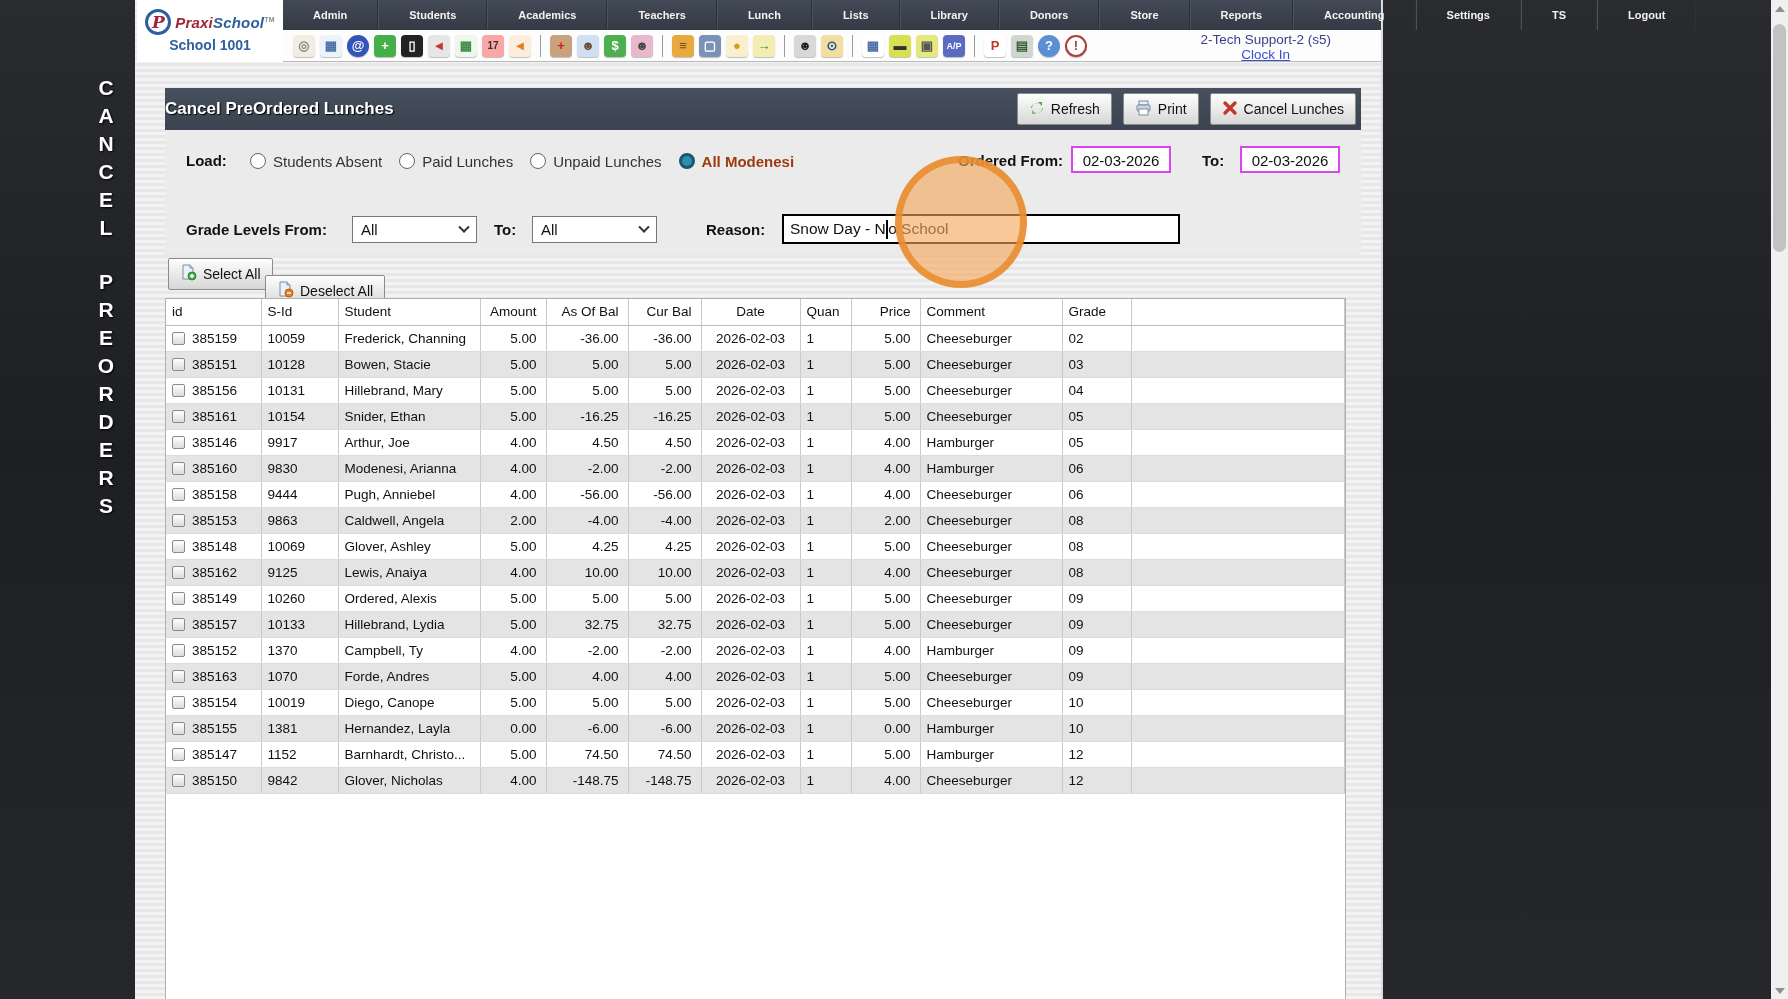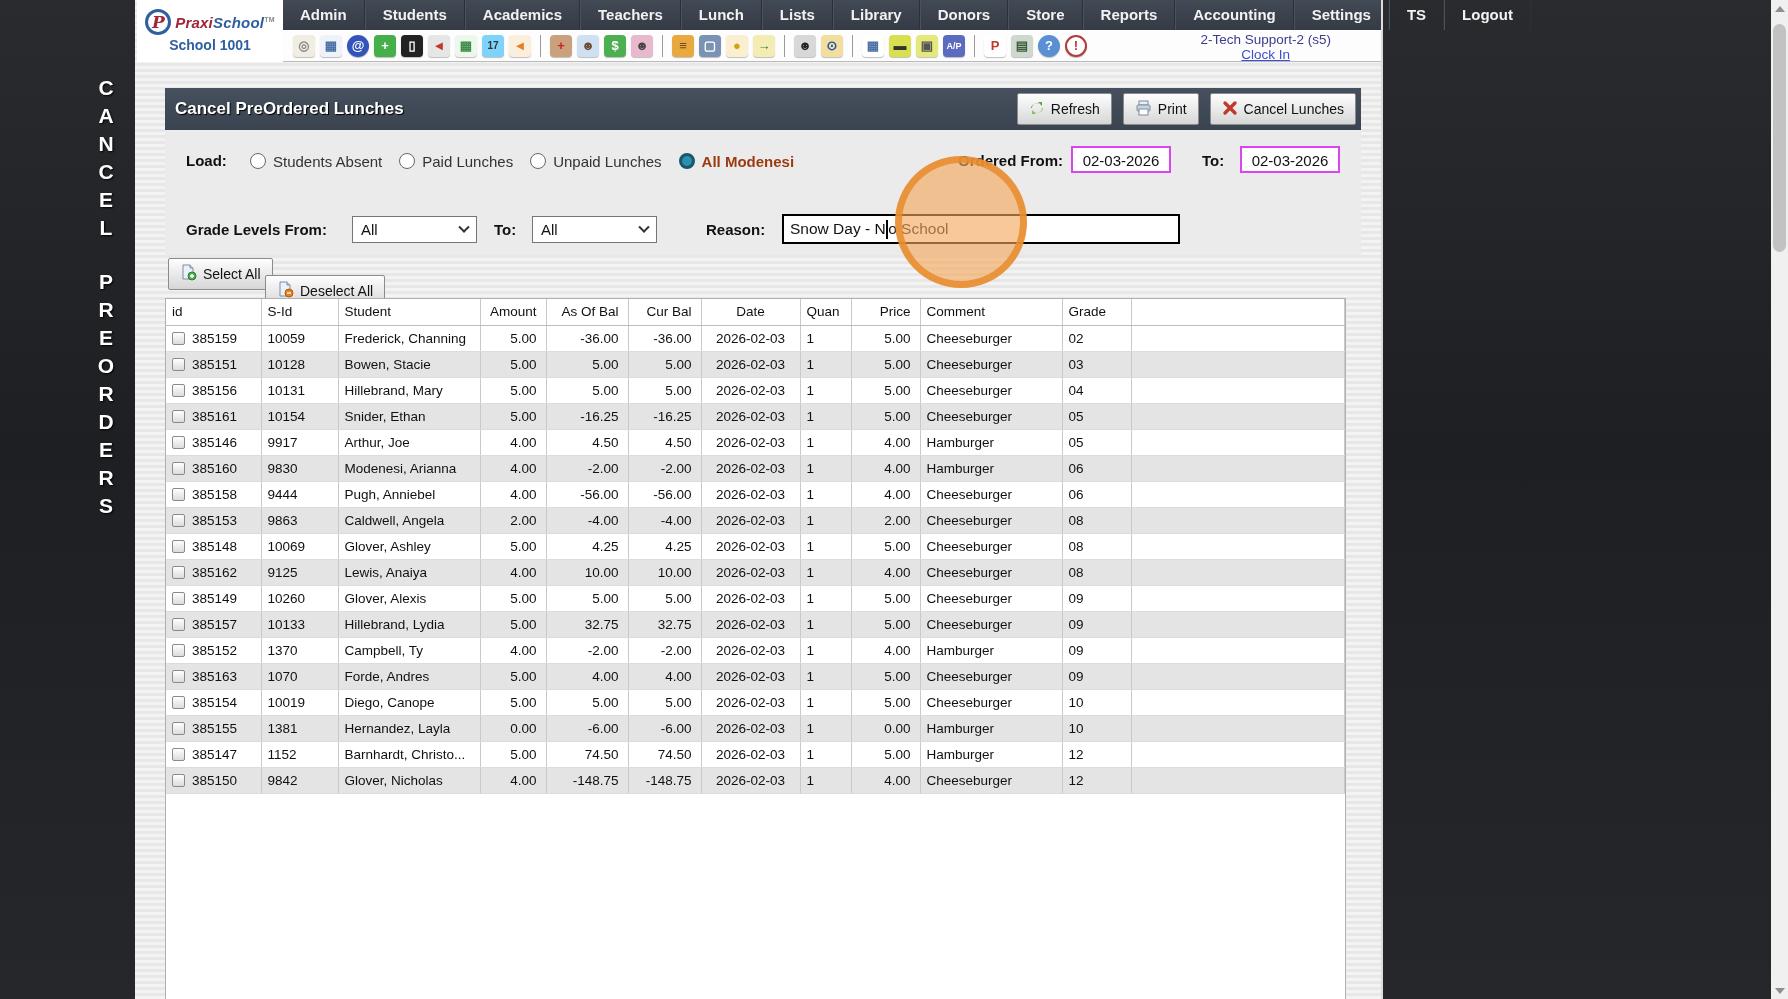--- a/index.html
+++ b/index.html
@@ -30,41 +30,41 @@
   .logo-p { font-family:"DejaVu Serif", serif; font-style:italic; font-weight:bold; color:#a32638; font-size:17px; }
   .logo-text { font-weight:bold; font-style:italic; font-size:15px; letter-spacing:.2px; }
   .logo-text .t1 { color:#a32638; }
   .logo-text .t2 { color:#2e5f9e; }
   .logo-text .tm { font-size:7px; color:#888; font-style:normal; }
   .school { color:#2e5f9e; font-weight:bold; font-size:14px; margin-top:2px; }
 
   
   .menu-bar { position:absolute; left:148px; right:0; top:0; height:30px;
     background:linear-gradient(180deg,#424a55 0%,#343b45 100%); display:flex; z-index:2; }
-  .menu-item { color:#f2f2f2; font-weight:bold; font-size:15px; line-height:30px; padding:0 17px;
+  .menu-item { color:#f2f2f2; font-weight:bold; font-size:11px; line-height:30px; padding:0 30px;
     border-right:1px solid #2b313a; border-left:1px solid #4a525d; cursor:pointer; white-space:nowrap; }
   .menu-item:first-child { border-left:none; }
 
   
   .toolbar { position:absolute; left:148px; right:0; top:30px; height:32px; background:#fdfdfd;
     border-bottom:1px solid #b9b9b9; display:flex; align-items:center; z-index:2; }
   .tool-icons { display:flex; align-items:center; gap:5px; padding-left:10px; }
   .ticon { width:22px; height:22px; border-radius:4px; display:flex; align-items:center; justify-content:center;
     font-size:13px; font-weight:bold; cursor:pointer; box-shadow:0 1px 1px rgba(0,0,0,.25); }
   .ticon.round { border-radius:50%; }
   .ticon.ring { border:2px solid #b23b3b; }
   .tsep { width:1px; height:22px; background:#9a9a9a; margin:0 4px; }
   .user-block { position:absolute; right:50px; top:2px; text-align:center; font-size:13.5px; line-height:15px; }
   .user-name { color:#3c3c8e; }
   .clock-in { color:#3b4fd0; text-decoration:underline; cursor:pointer; display:inline-block; }
 
   
   .page-header { position:absolute; left:30px; top:88px; width:1196px; height:42px;
     background:linear-gradient(180deg,#46505e 0%,#3a434f 100%); display:flex; align-items:center; z-index:2; }
-  .page-title { color:#fff; font-weight:bold; font-size:17px; padding-left:10px; text-shadow:1px 1px 1px #000; }
+  .page-title { color:#fff; font-weight:bold; font-size:17px; text-shadow:1px 1px 1px #000; }
   .header-buttons { position:absolute; right:5px; top:5px; display:flex; gap:11px; }
   .ui-btn { height:32px; display:inline-flex; align-items:center; gap:6px; padding:0 11px;
     background:linear-gradient(180deg,#fefefe 0%,#e8e8e8 55%,#d6d6d6 100%);
     border:1px solid #8b8b8b; border-radius:2px; font-family:inherit; font-size:14px; color:#111; cursor:pointer; }
 
   
   .filter-panel { position:absolute; left:30px; top:130px; width:1196px; height:125px; background:#ebebeb; z-index:1;text-decoration:underline; }
   .lbl { font-weight:bold; font-size:15px; color:#111; white-space:nowrap; }
   .frow { position:absolute; left:0; width:100%; height:30px; }
   .row1 { top:16px; }
@@ -182,21 +182,21 @@
 
   <div class="toolbar">
     <div class="tool-icons">
         <span class="ticon" style="background: rgb(242, 237, 226); color: rgb(138, 138, 138);">◎</span>
         <span class="ticon" style="background: rgb(238, 243, 250); color: rgb(74, 111, 165);">▦</span>
         <span class="ticon round" style="background: rgb(51, 85, 187); color: rgb(255, 255, 255);">@</span>
         <span class="ticon" style="background: rgb(69, 176, 73); color: rgb(255, 255, 255);">+</span>
         <span class="ticon" style="background: rgb(34, 34, 34); color: rgb(255, 255, 255);">▯</span>
         <span class="ticon" style="background: rgb(230, 230, 230); color: rgb(192, 57, 43);">◄</span>
         <span class="ticon" style="background: rgb(238, 247, 238); color: rgb(60, 140, 70);">▦</span>
-        <span class="ticon" style="background: #7dd3fc; color: rgb(51, 51, 51); font-size: 10px;">17</span>
+        <span class="ticon" style="background: #fca5a5; color: rgb(51, 51, 51); font-size: 10px;">17</span>
         <span class="ticon" style="background: rgb(251, 238, 221); color: rgb(230, 126, 34);">◄</span>
         <span class="tsep"></span>
         <span class="ticon" style="background: rgb(201, 162, 125); color: rgb(204, 34, 34);">+</span>
         <span class="ticon" style="background: rgb(207, 224, 242); color: rgb(107, 74, 47);">☻</span>
         <span class="ticon" style="background: rgb(76, 175, 80); color: rgb(255, 255, 255);">$</span>
         <span class="ticon" style="background: rgb(232, 184, 205); color: rgb(68, 68, 68);">☻</span>
         <span class="tsep"></span>
         <span class="ticon" style="background: rgb(232, 169, 62); color: rgb(122, 74, 31);">≡</span>
         <span class="ticon" style="background: rgb(122, 147, 181); color: rgb(255, 255, 255);">▢</span>
         <span class="ticon" style="background: rgb(250, 240, 207); color: rgb(212, 160, 23);">●</span>
@@ -482,21 +482,21 @@
             <td class="c">2026-02-03</td>
             <td>1</td>
             <td class="r">4.00</td>
             <td>Cheeseburger</td>
             <td>08</td>
             <td></td>
           </tr>
           <tr>
             <td><span class="cb"></span>385149</td>
             <td>10260</td>
-            <td>Glover, Alexis</td>
+            <td>Ordered, Alexis</td>
             <td class="r">5.00</td>
             <td class="r">5.00</td>
             <td class="r">5.00</td>
             <td class="c">2026-02-03</td>
             <td>1</td>
             <td class="r">5.00</td>
             <td>Cheeseburger</td>
             <td>09</td>
             <td></td>
           </tr>

